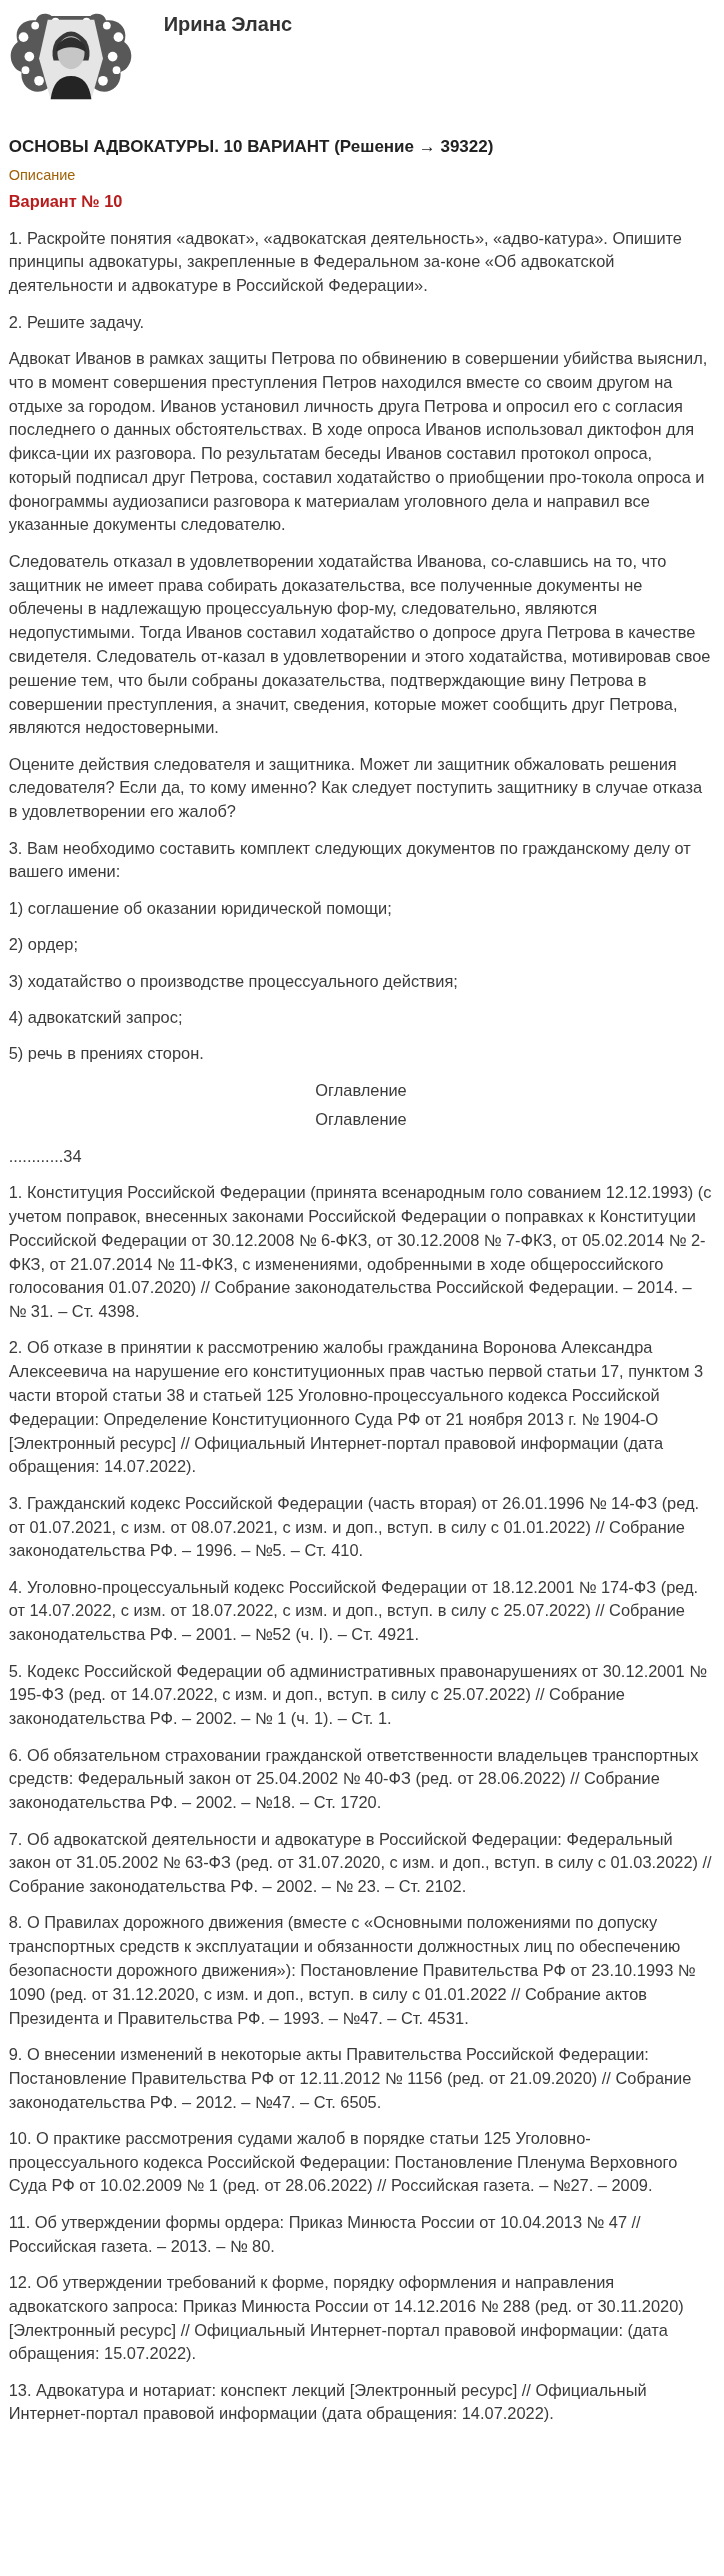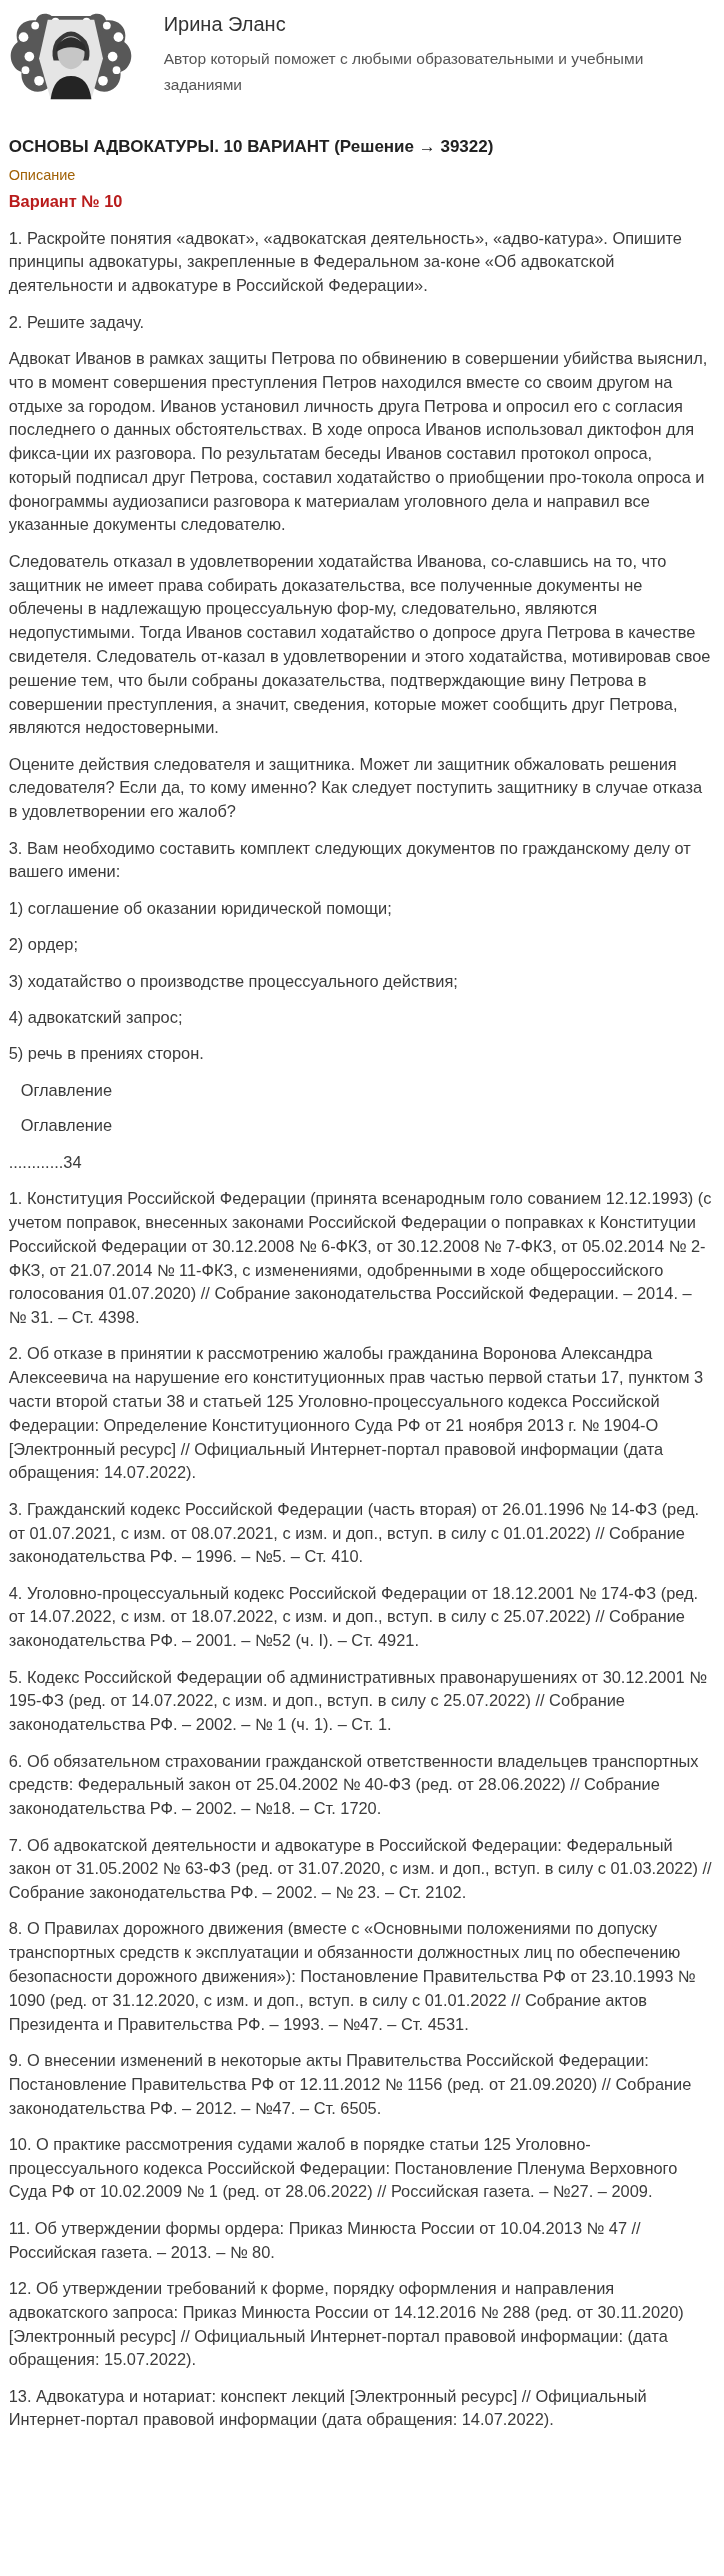--- a/index.html
+++ b/index.html
@@ -1,29 +1,29 @@
 <!DOCTYPE html>
 <html lang="ru"><head>
 <meta charset="utf-8">
 <style>
   html,body{margin:0;padding:0;background:#ffffff;}
   body{font-family:"Liberation Sans","DejaVu Sans",sans-serif;color:#3b3b3b;}
   .page{width:725px;height:2576px;overflow:hidden;box-sizing:border-box;padding:7.7px 11.6px 19.3px 8.7px;background:#fff;}
   .author{display:flex;align-items:flex-start;gap:31px;}
   .avatar{width:124px;height:101px;flex:0 0 auto;}
   .author-info{padding-top:1.9px;}
-  .author-name{font-size:20px;font-weight:normal;color:#333;margin-top:3.9px;}
+  .author-name{font-size:20px;font-weight:bold;color:#333;margin-top:3.9px;}
   .author-tagline{font-size:15.5px;color:#555;line-height:1.65;margin-top:9.7px;max-width:527px;}
   h1.title{font-size:17px;font-weight:600;color:#222;margin:27px 0 9.7px 0;line-height:1.25;}
   .desc-label{font-size:14.5px;color:#a16207;margin:0 0 7.7px 0;}
   .variant{font-size:15.5px;color:#b91c1c;margin:0 0 0 0;font-weight:bold;}
   .bodytext{font-size:16.4px;line-height:1.45;}
   p.para{margin:12.6px 0;}
   .stack{margin:12.6px 0;}
-  .stack div{margin:12px;}
+  .stack div{margin:6px;text-align:center;}
   .bib-heading{font-weight:bold;color:#2c2c2c;margin-top:1.9px;}
 </style>
 </head>
 <body>
 
 <div class="page">
 
   <header class="author">
     <div class="avatar">
       <svg width="124" height="101" viewBox="0 0 128 104" xmlns="http://www.w3.org/2000/svg" aria-hidden="true">
@@ -48,21 +48,20 @@
         </g>
         <polygon points="40,12 88,12 97,52 85,94 43,94 31,52" fill="#e5e5e5"></polygon>
         <path d="M48 34 q16 -20 32 0 q5 10 2 20 l-36 0 q-3 -10 2 -20z" fill="#383838"></path>
         <ellipse cx="64" cy="46" rx="14" ry="17" fill="#c6c6c6"></ellipse>
         <path d="M50 38 q14 -16 28 0 q2 4 1 7 q-15 -9 -30 0 q-1 -3 1 -7z" fill="#2d2d2d"></path>
         <path d="M43 94 q3 -24 21 -24 q18 0 21 24 z" fill="#242424"></path>
       </svg>
     </div>
     <div class="author-info">
       <div class="author-name">Ирина Эланс</div>
-      <div class="author-tagline">Автор который поможет с любыми образовательными и учебными заданиями</div>
     </div>
   </header>
 
   <h1 class="title">ОСНОВЫ АДВОКАТУРЫ. 10 ВАРИАНТ (Решение → 39322)</h1>
 
   <div class="desc-label">Описание</div>
   <div class="variant bodytext">Вариант № 10</div>
 
   <p class="para bodytext">1. Раскройте понятия «адвокат», «адвокатская деятельность», «адво-катура». Опишите принципы адвокатуры, закрепленные в Федеральном за-коне «Об адвокатской деятельности и адвокатуре в Российской Федерации».</p>
   <p class="para bodytext">2. Решите задачу.</p>

